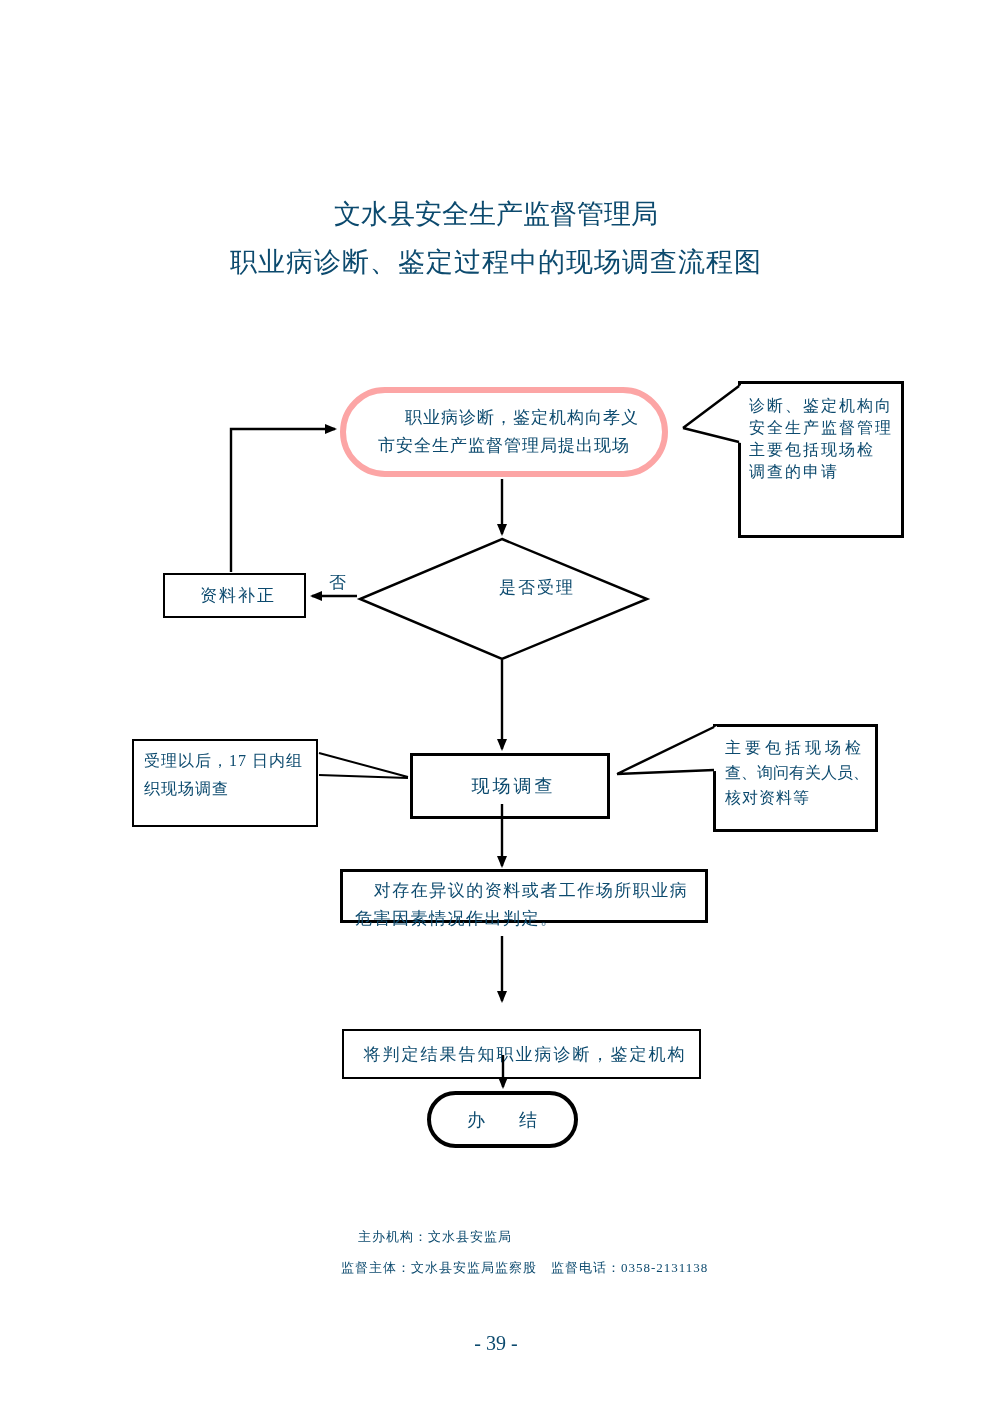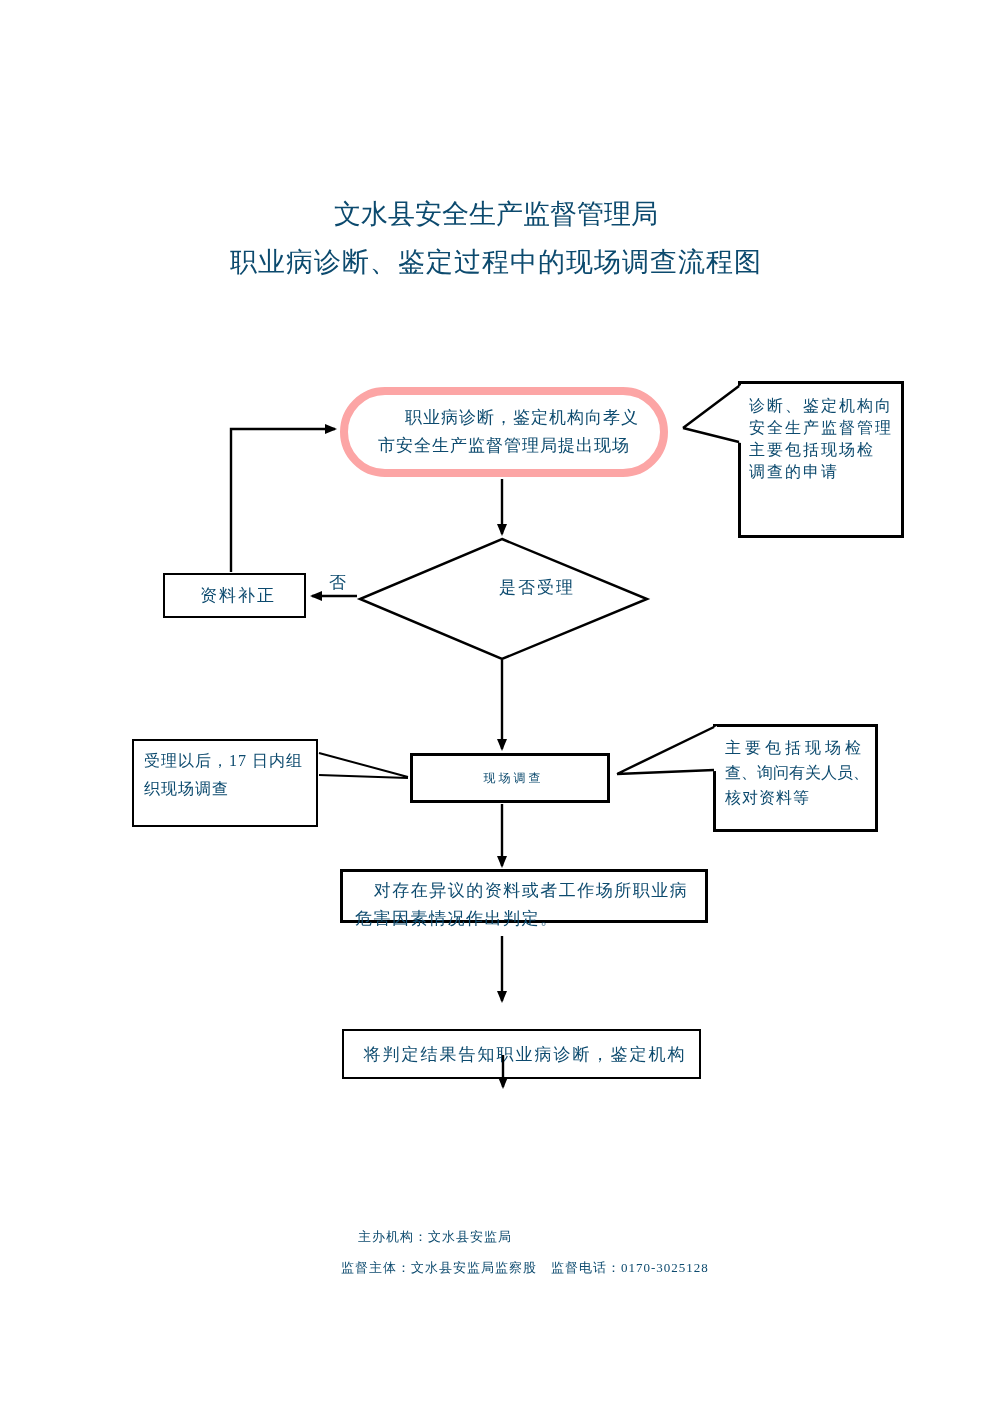--- a/index.html
+++ b/index.html
@@ -13,39 +13,39 @@
   .t2 { top:228px; font-size:27px; letter-spacing:1px; }
 
   .shape { position:absolute; background:#fff; box-sizing:border-box; z-index:1; }
   .bordered { border:3px solid #000; }
   .thin { border-width:2px; }
   .c { display:flex; align-items:center; justify-content:center;padding-left:7px; }
   .ln { white-space:nowrap; }
 
   .ellipse {
     left:340px; top:371px; width:328px; height:90px;
-    border:8px solid #fca5a5; border-radius:46px;
+    border:6px solid #fca5a5; border-radius:46px;
     display:flex; flex-direction:column; justify-content:center;
     font-size:17px; line-height:28px; letter-spacing:1px; text-align:center;
   }
   .ellipse .ln:first-child { text-indent:36px; }
 
   .apply {
     left:738px; top:365px; width:166px; height:157px;
     padding:11px 8px 8px 8px; font-size:16px; line-height:22px; letter-spacing:2px;
   }
 
   .supplement { left:163px; top:557px; width:143px; height:45px; font-size:17px; letter-spacing:2px; }
 
   .organize {
     left:132px; top:723px; width:186px; height:88px;
     padding:6px 10px; font-size:16px; line-height:28px; letter-spacing:1px;
   }
 
-  .investigation { left:410px; top:737px; width:200px; height:50px; font-size:12px; letter-spacing:3px; }
+  .investigation { left:410px; top:737px; width:200px; height:66px; font-size:18px; letter-spacing:3px; }
 
   .scope {
     left:713px; top:708px; width:165px; height:108px;
     padding:8px 6px 6px 9px; font-size:16px; line-height:25px;
   }
   .scope .ln:nth-child(1) { letter-spacing:4px; }
   .scope .ln:nth-child(2) { letter-spacing:0; }
   .scope .ln:nth-child(3) { letter-spacing:1px; }
 
   .judgement {
@@ -107,20 +107,21 @@
     <div class="ln">核对资料等</div>
   </div>
 
   <div class="shape bordered judgement">
     <div class="ln">对存在异议的资料或者工作场所职业病</div>
     <div class="ln">危害因素情况作出判定。</div>
   </div>
 
   <div class="shape bordered c notify">将判定结果告知职业病诊断，鉴定机构</div>
 
+  <div class="shape c terminal">办　结</div>
 
   <svg class="overlay" width="992" height="1403" viewBox="0 0 992 1403" aria-hidden="true">
     <defs>
       <marker id="arw" viewBox="0 0 12 10" refX="10" refY="5" markerWidth="12" markerHeight="10" markerUnits="userSpaceOnUse" orient="auto">
         <path d="M0,0 L12,5 L0,10 Z" fill="#000"></path>
       </marker>
     </defs>
     <g stroke="#000" stroke-width="2.4" fill="none">
       <path d="M231,556 V413 H335" marker-end="url(#arw)"></path>
       <path d="M502,463 V518" marker-end="url(#arw)"></path>
@@ -135,15 +136,16 @@
     <path d="M683,412 L739,370 M683,412 L739,426" stroke="#000" stroke-width="2.5" fill="none"></path>
     <path d="M319,737 L408,761 M319,759 L408,762" stroke="#000" stroke-width="2" fill="none"></path>
     <polygon points="617,758 717,710 717,755" fill="#fff"></polygon>
     <path d="M617,758 L714,711 M617,758 L714,754" stroke="#000" stroke-width="2.5" fill="none"></path>
   </svg>
 
   <div class="float-label decision-label">是否受理</div>
   <div class="float-label no-label">否</div>
 
   <div class="footer-line f1">主办机构：文水县安监局</div>
-  <div class="footer-line f2">监督主体：文水县安监局监察股　监督电话：0170-3025128</div>
+  <div class="footer-line f2">监督主体：文水县安监局监察股　监督电话：0358-2131138</div>
+  <div class="page-number">- 39 -</div>
 
 </div>
 
 </body></html>

